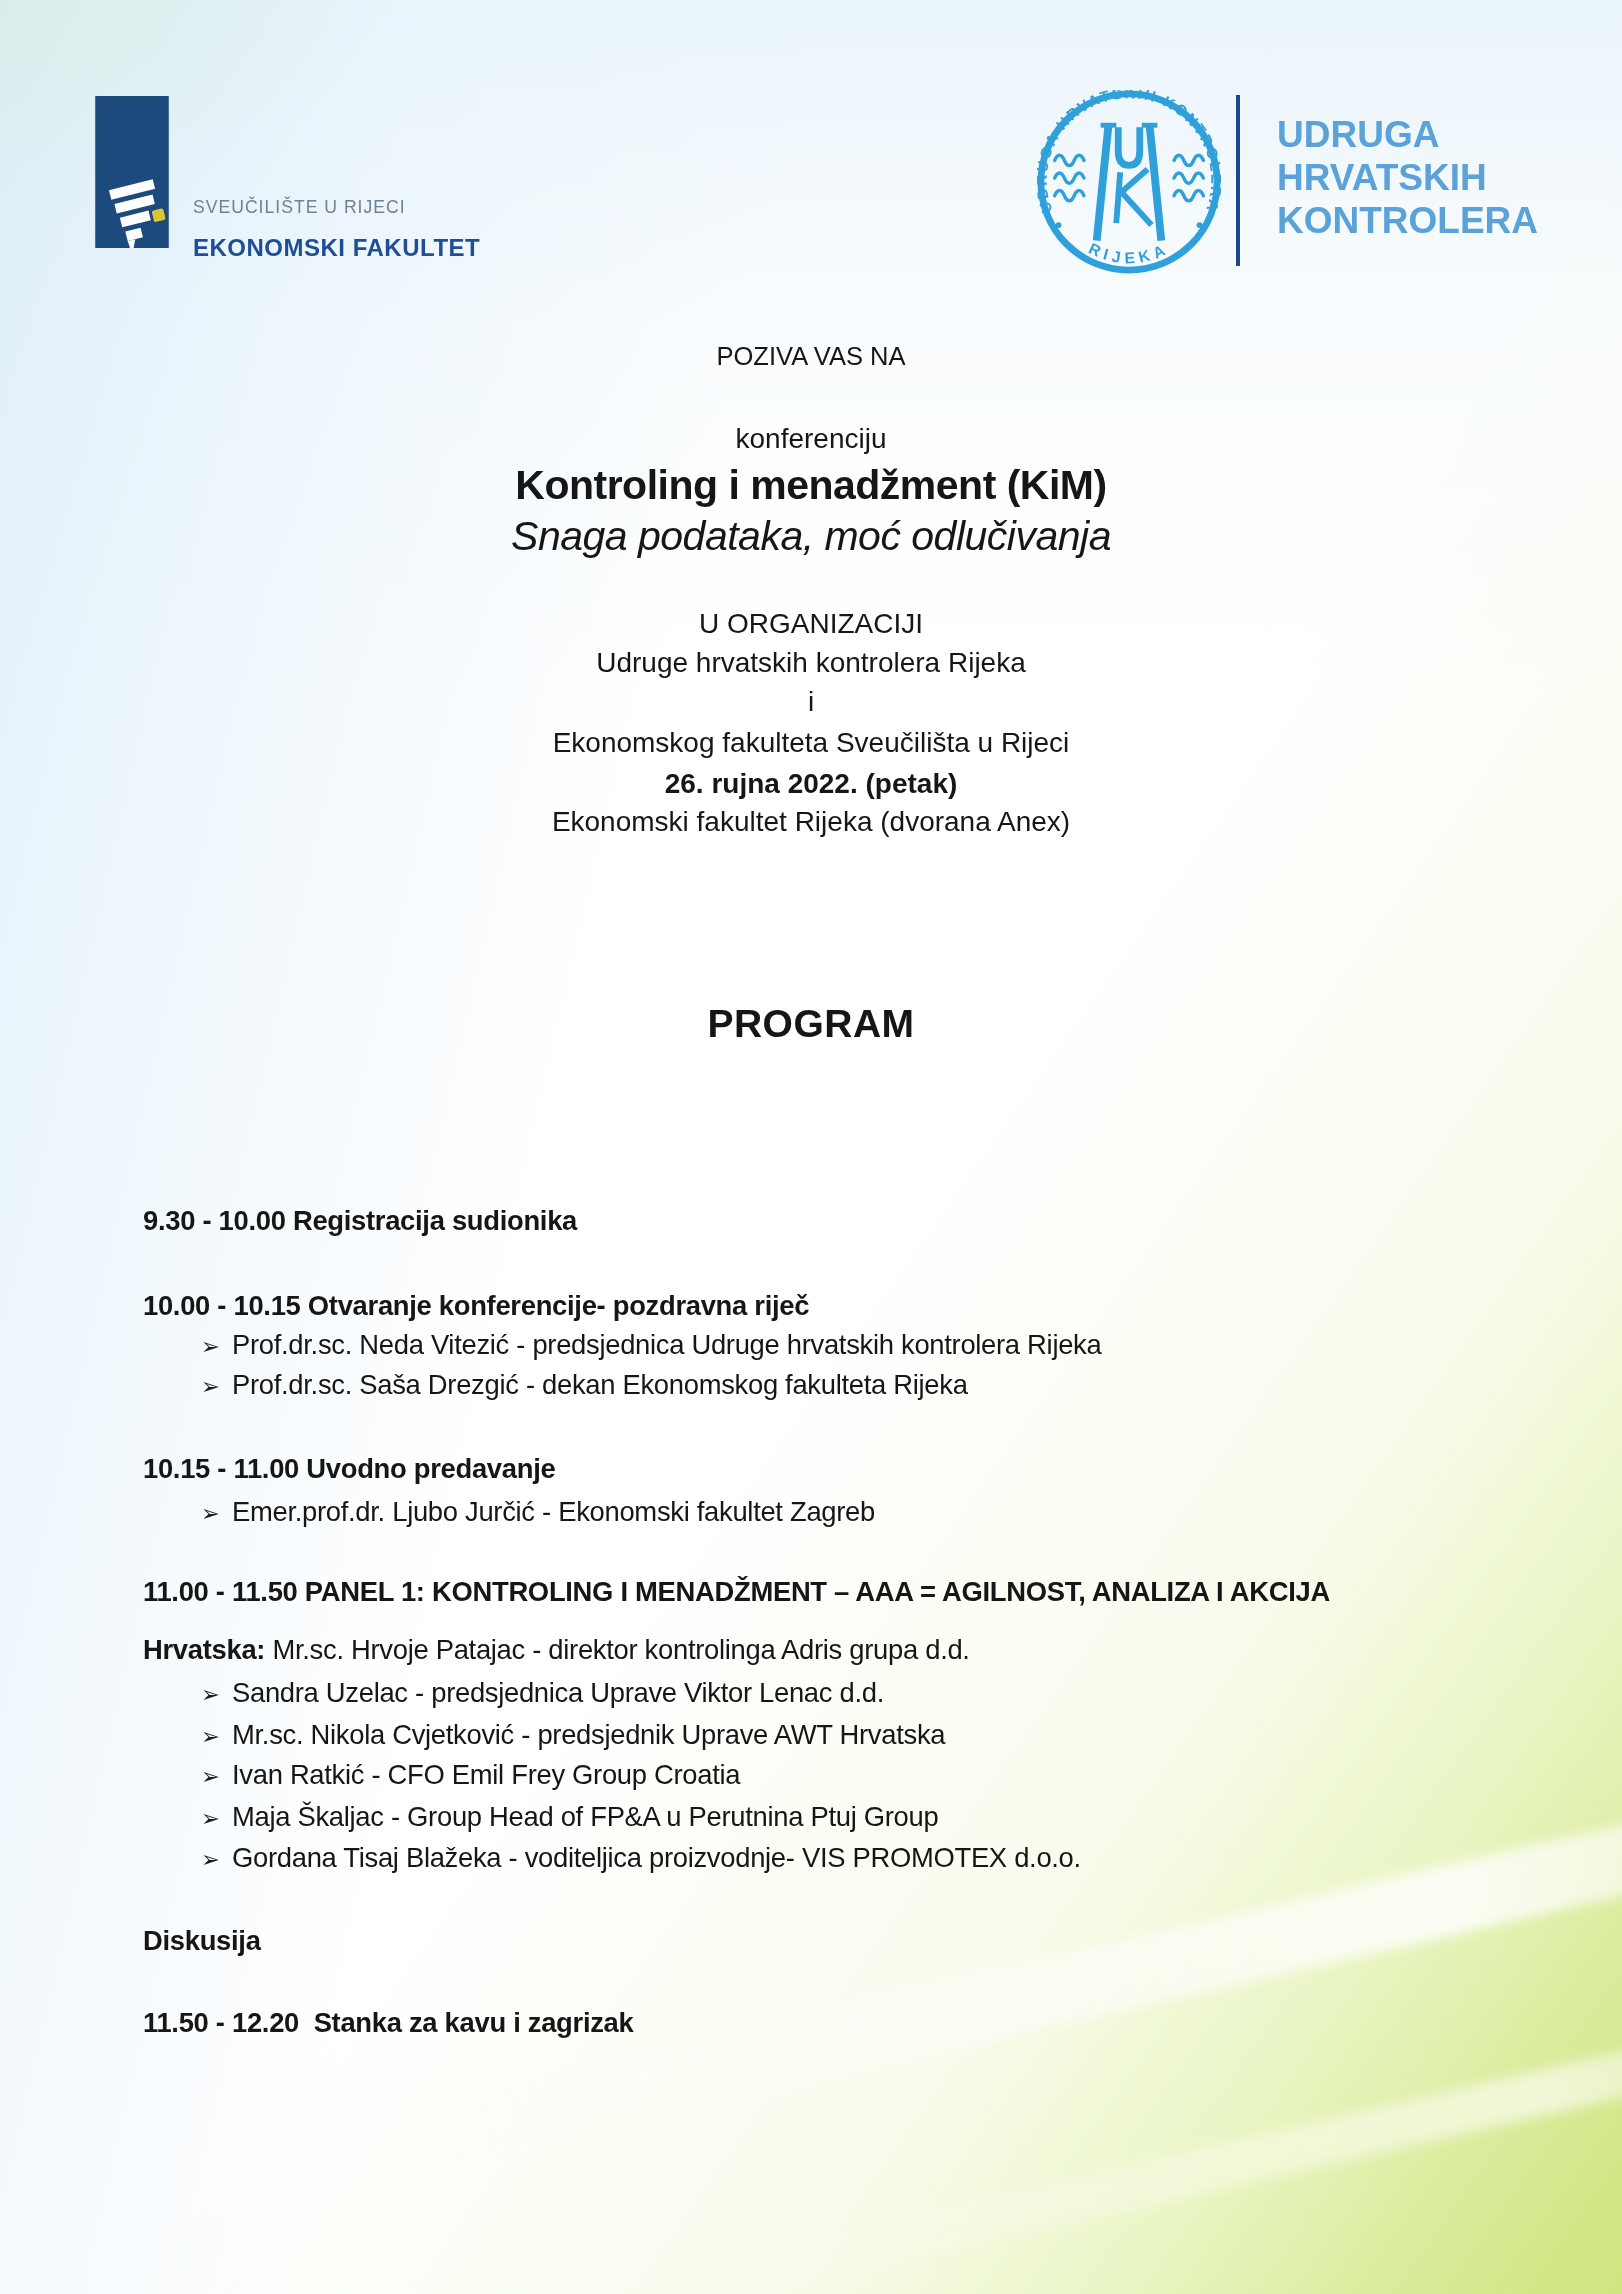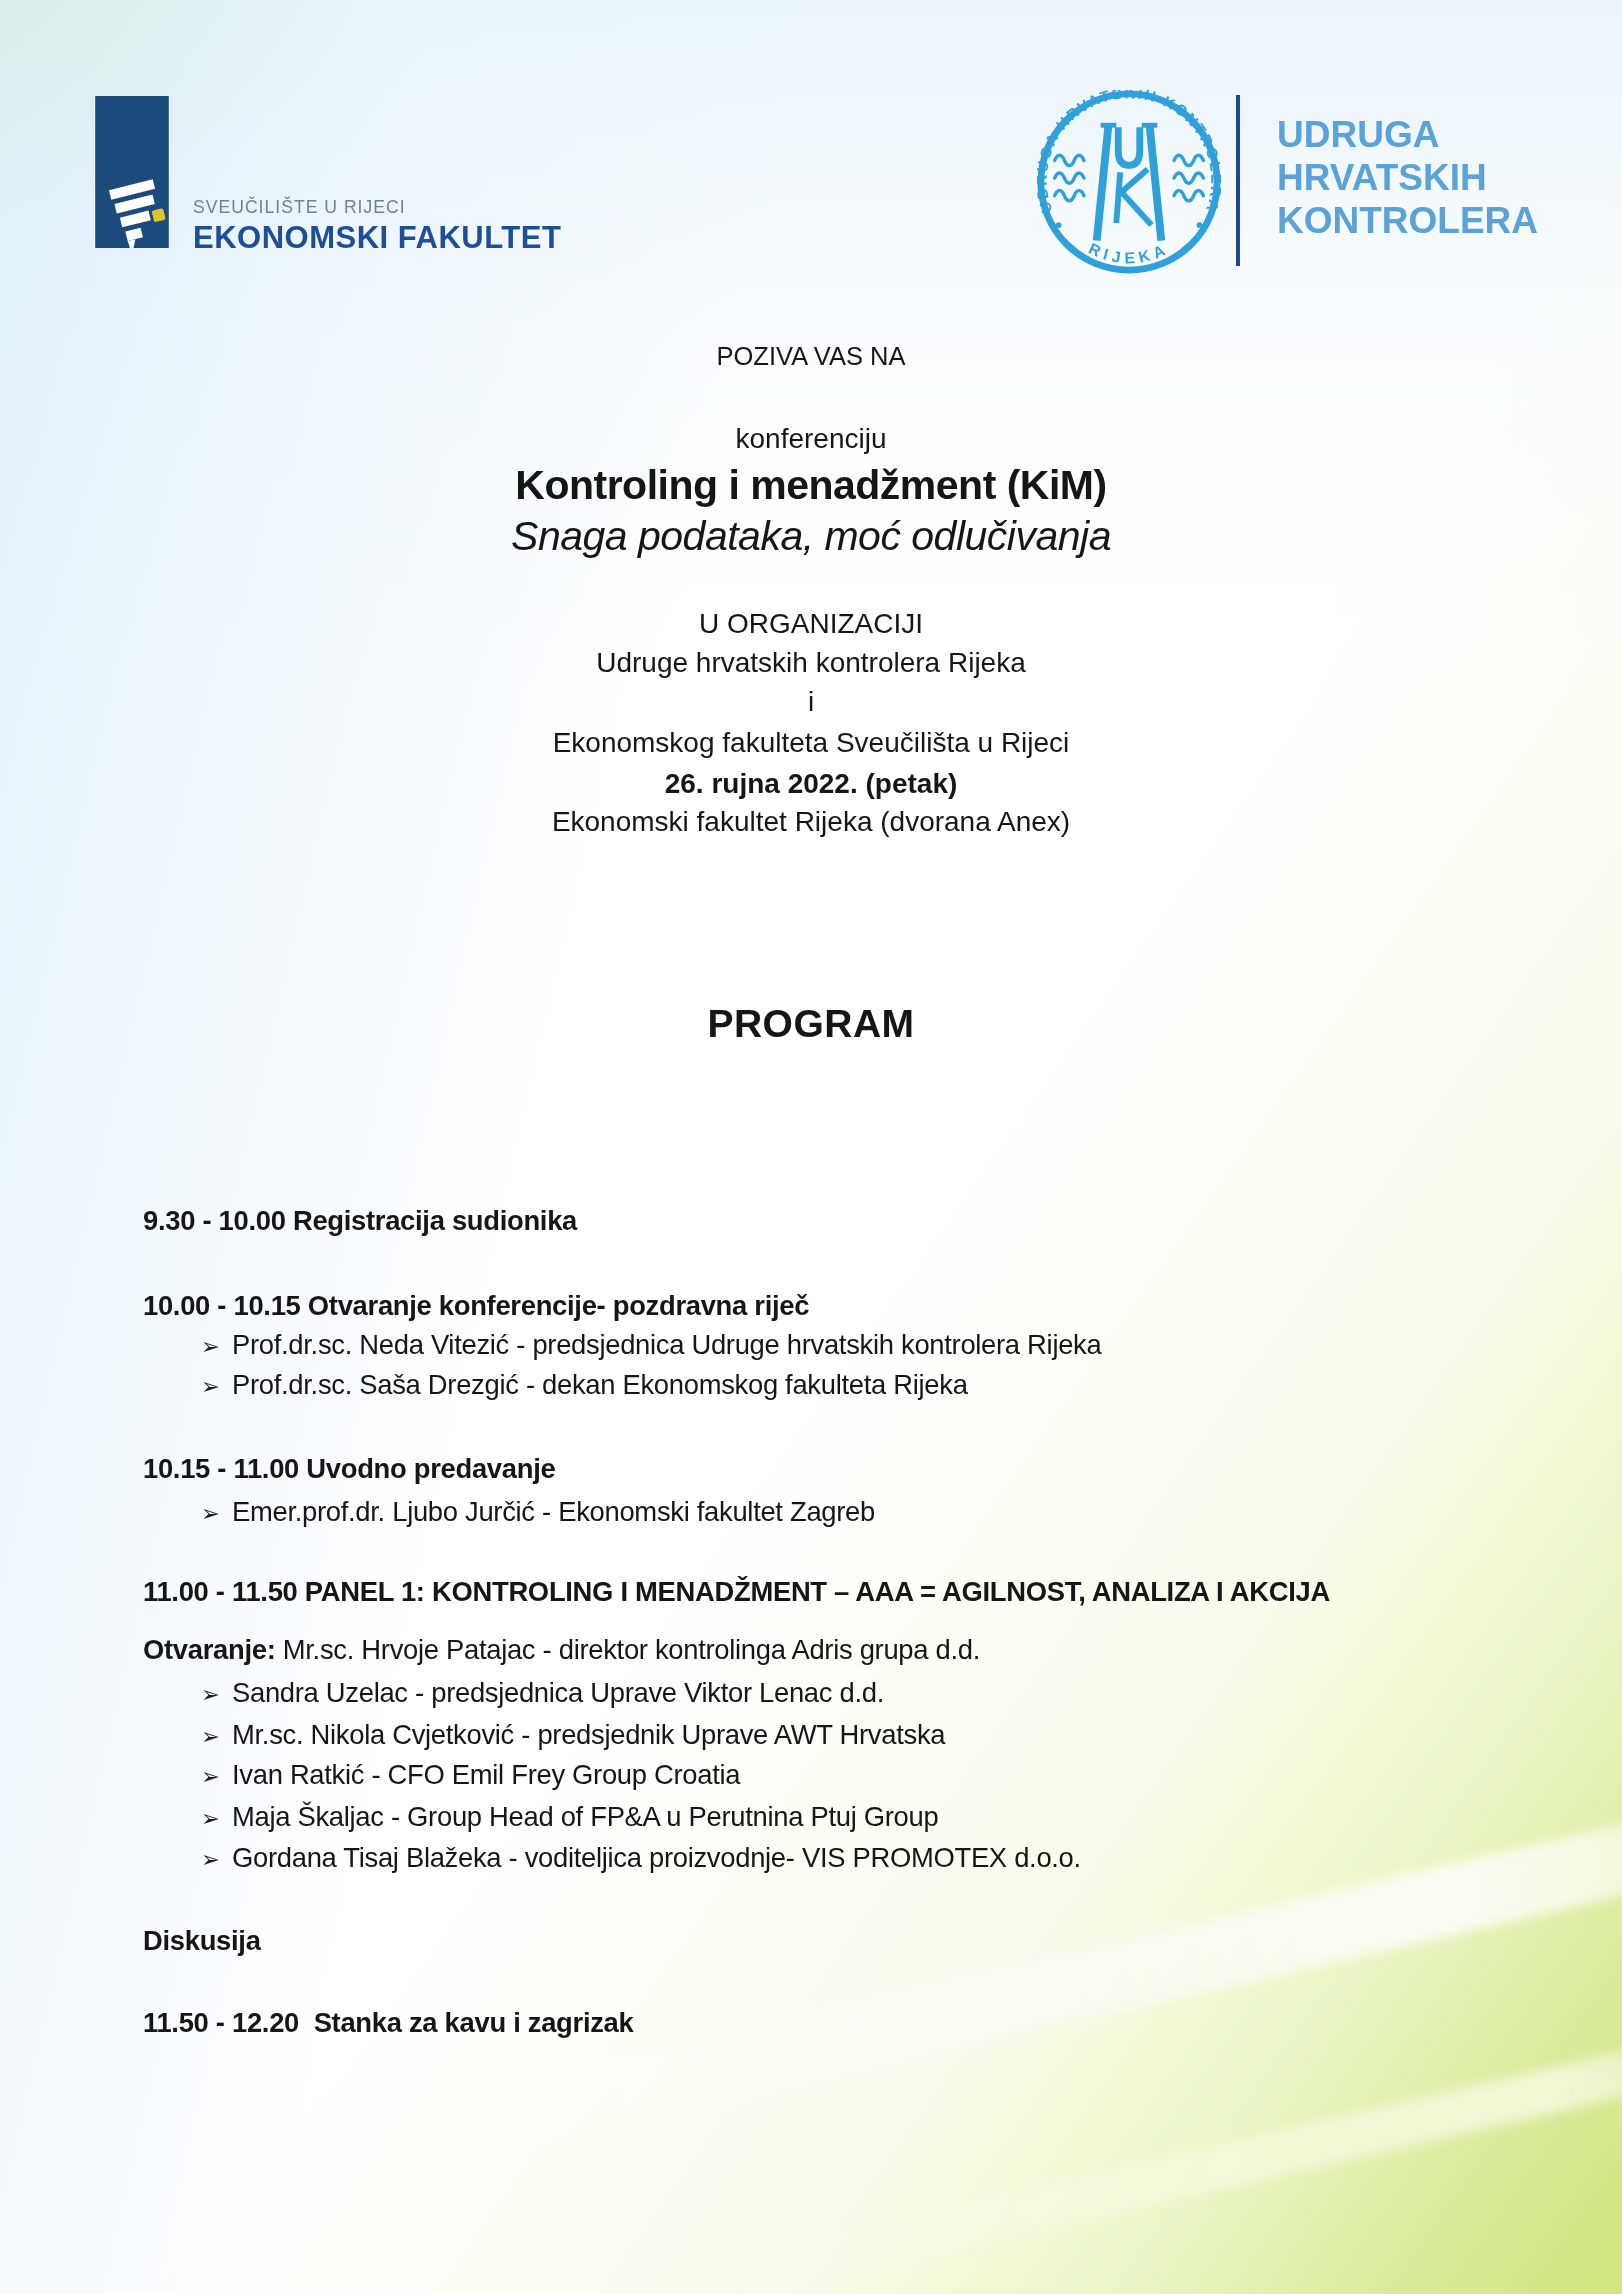--- a/index.html
+++ b/index.html
@@ -19,21 +19,21 @@
   .stripe{position:absolute;pointer-events:none;filter:blur(5.9px);transform:rotate(-13deg);}
   .stripe1{width:1470px;height:69px;right:-274px;bottom:294px;
     background:linear-gradient(to right, rgba(255,255,255,0) 0%, rgba(255,255,255,0.85) 70%, rgba(255,255,255,0.25) 100%);}
   .stripe2{width:1127px;height:45px;right:-216px;bottom:118px;
     background:linear-gradient(to right, rgba(255,255,255,0) 0%, rgba(255,255,255,0.6) 75%, rgba(255,255,255,0.2) 100%);}
 
   
   .uni-logo-rect{position:absolute;left:95px;top:96px;}
   .uni-text{position:absolute;left:193px;top:196px;white-space:nowrap;}
   .uni-text .small{font-size:17.6px;line-height:23.5px;letter-spacing:1px;color:#6f8294;}
-  .uni-text .large{font-size:31px;line-height:31px;font-weight:700;letter-spacing:0.5px;color:#1e4e96;margin-top:2px;}
+  .uni-text .large{font-size:24px;line-height:31px;font-weight:700;letter-spacing:0.5px;color:#1e4e96;margin-top:12px;}
   .badge{position:absolute;left:1037px;top:90px;}
   .divider{position:absolute;left:1236px;top:95px;width:3.9px;height:171px;background:#1a4a8c;}
   .assoc-name{position:absolute;left:1277px;top:113px;font-size:37px;line-height:43px;font-weight:700;color:#5aa2d8;white-space:nowrap;}
 
   
   .cline{position:absolute;left:0;width:100%;text-align:center;font-size:28px;line-height:39px;color:#161616;white-space:pre;}
   .cline.sm{font-size:25.5px;line-height:35px;}
   .cline.title{font-size:41px;line-height:52px;font-weight:700;letter-spacing:-0.5px;}
   .cline.subtitle{font-size:41px;line-height:52px;font-weight:400;font-style:italic;letter-spacing:-0.5px;}
   .cline.bold{font-weight:700;}
@@ -130,21 +130,21 @@
   <div class="prow b" style="top:1200px">9.30 - 10.00 Registracija sudionika</div>
 
   <div class="prow b" style="top:1285px">10.00 - 10.15 Otvaranje konferencije- pozdravna riječ</div>
   <div class="brow" style="top:1324px"><span class="arrow">➢</span><span>Prof.dr.sc. Neda Vitezić - predsjednica Udruge hrvatskih kontrolera Rijeka</span></div>
   <div class="brow" style="top:1364px"><span class="arrow">➢</span><span>Prof.dr.sc. Saša Drezgić - dekan Ekonomskog fakulteta Rijeka</span></div>
 
   <div class="prow b" style="top:1448px">10.15 - 11.00 Uvodno predavanje</div>
   <div class="brow" style="top:1491px"><span class="arrow">➢</span><span>Emer.prof.dr. Ljubo Jurčić - Ekonomski fakultet Zagreb</span></div>
 
   <div class="prow b" style="top:1571px">11.00 - 11.50 PANEL 1: KONTROLING I MENADŽMENT – AAA = AGILNOST, ANALIZA I AKCIJA</div>
-  <div class="prow" style="top:1629px"><span class="modlabel">Otvaranje:</span><span> Mr.sc. Hrvoje Patajac - direktor kontrolinga Adris grupa d.d.</span></div>
+  <div class="prow" style="top:1629px"><span class="modlabel">Hrvatska:</span><span> Mr.sc. Hrvoje Patajac - direktor kontrolinga Adris grupa d.d.</span></div>
   <div class="brow" style="top:1672px"><span class="arrow">➢</span><span>Sandra Uzelac - predsjednica Uprave Viktor Lenac d.d.</span></div>
   <div class="brow" style="top:1714px"><span class="arrow">➢</span><span>Mr.sc. Nikola Cvjetković - predsjednik Uprave AWT Hrvatska</span></div>
   <div class="brow" style="top:1754px"><span class="arrow">➢</span><span>Ivan Ratkić - CFO Emil Frey Group Croatia</span></div>
   <div class="brow" style="top:1796px"><span class="arrow">➢</span><span>Maja Škaljac - Group Head of FP&amp;A u Perutnina Ptuj Group</span></div>
   <div class="brow" style="top:1837px"><span class="arrow">➢</span><span>Gordana Tisaj Blažeka - voditeljica proizvodnje- VIS PROMOTEX d.o.o.</span></div>
 
   <div class="prow b" style="top:1920px">Diskusija</div>
   <div class="prow b" style="top:2002px">11.50 - 12.20  Stanka za kavu i zagrizak</div>
 </div>
 

